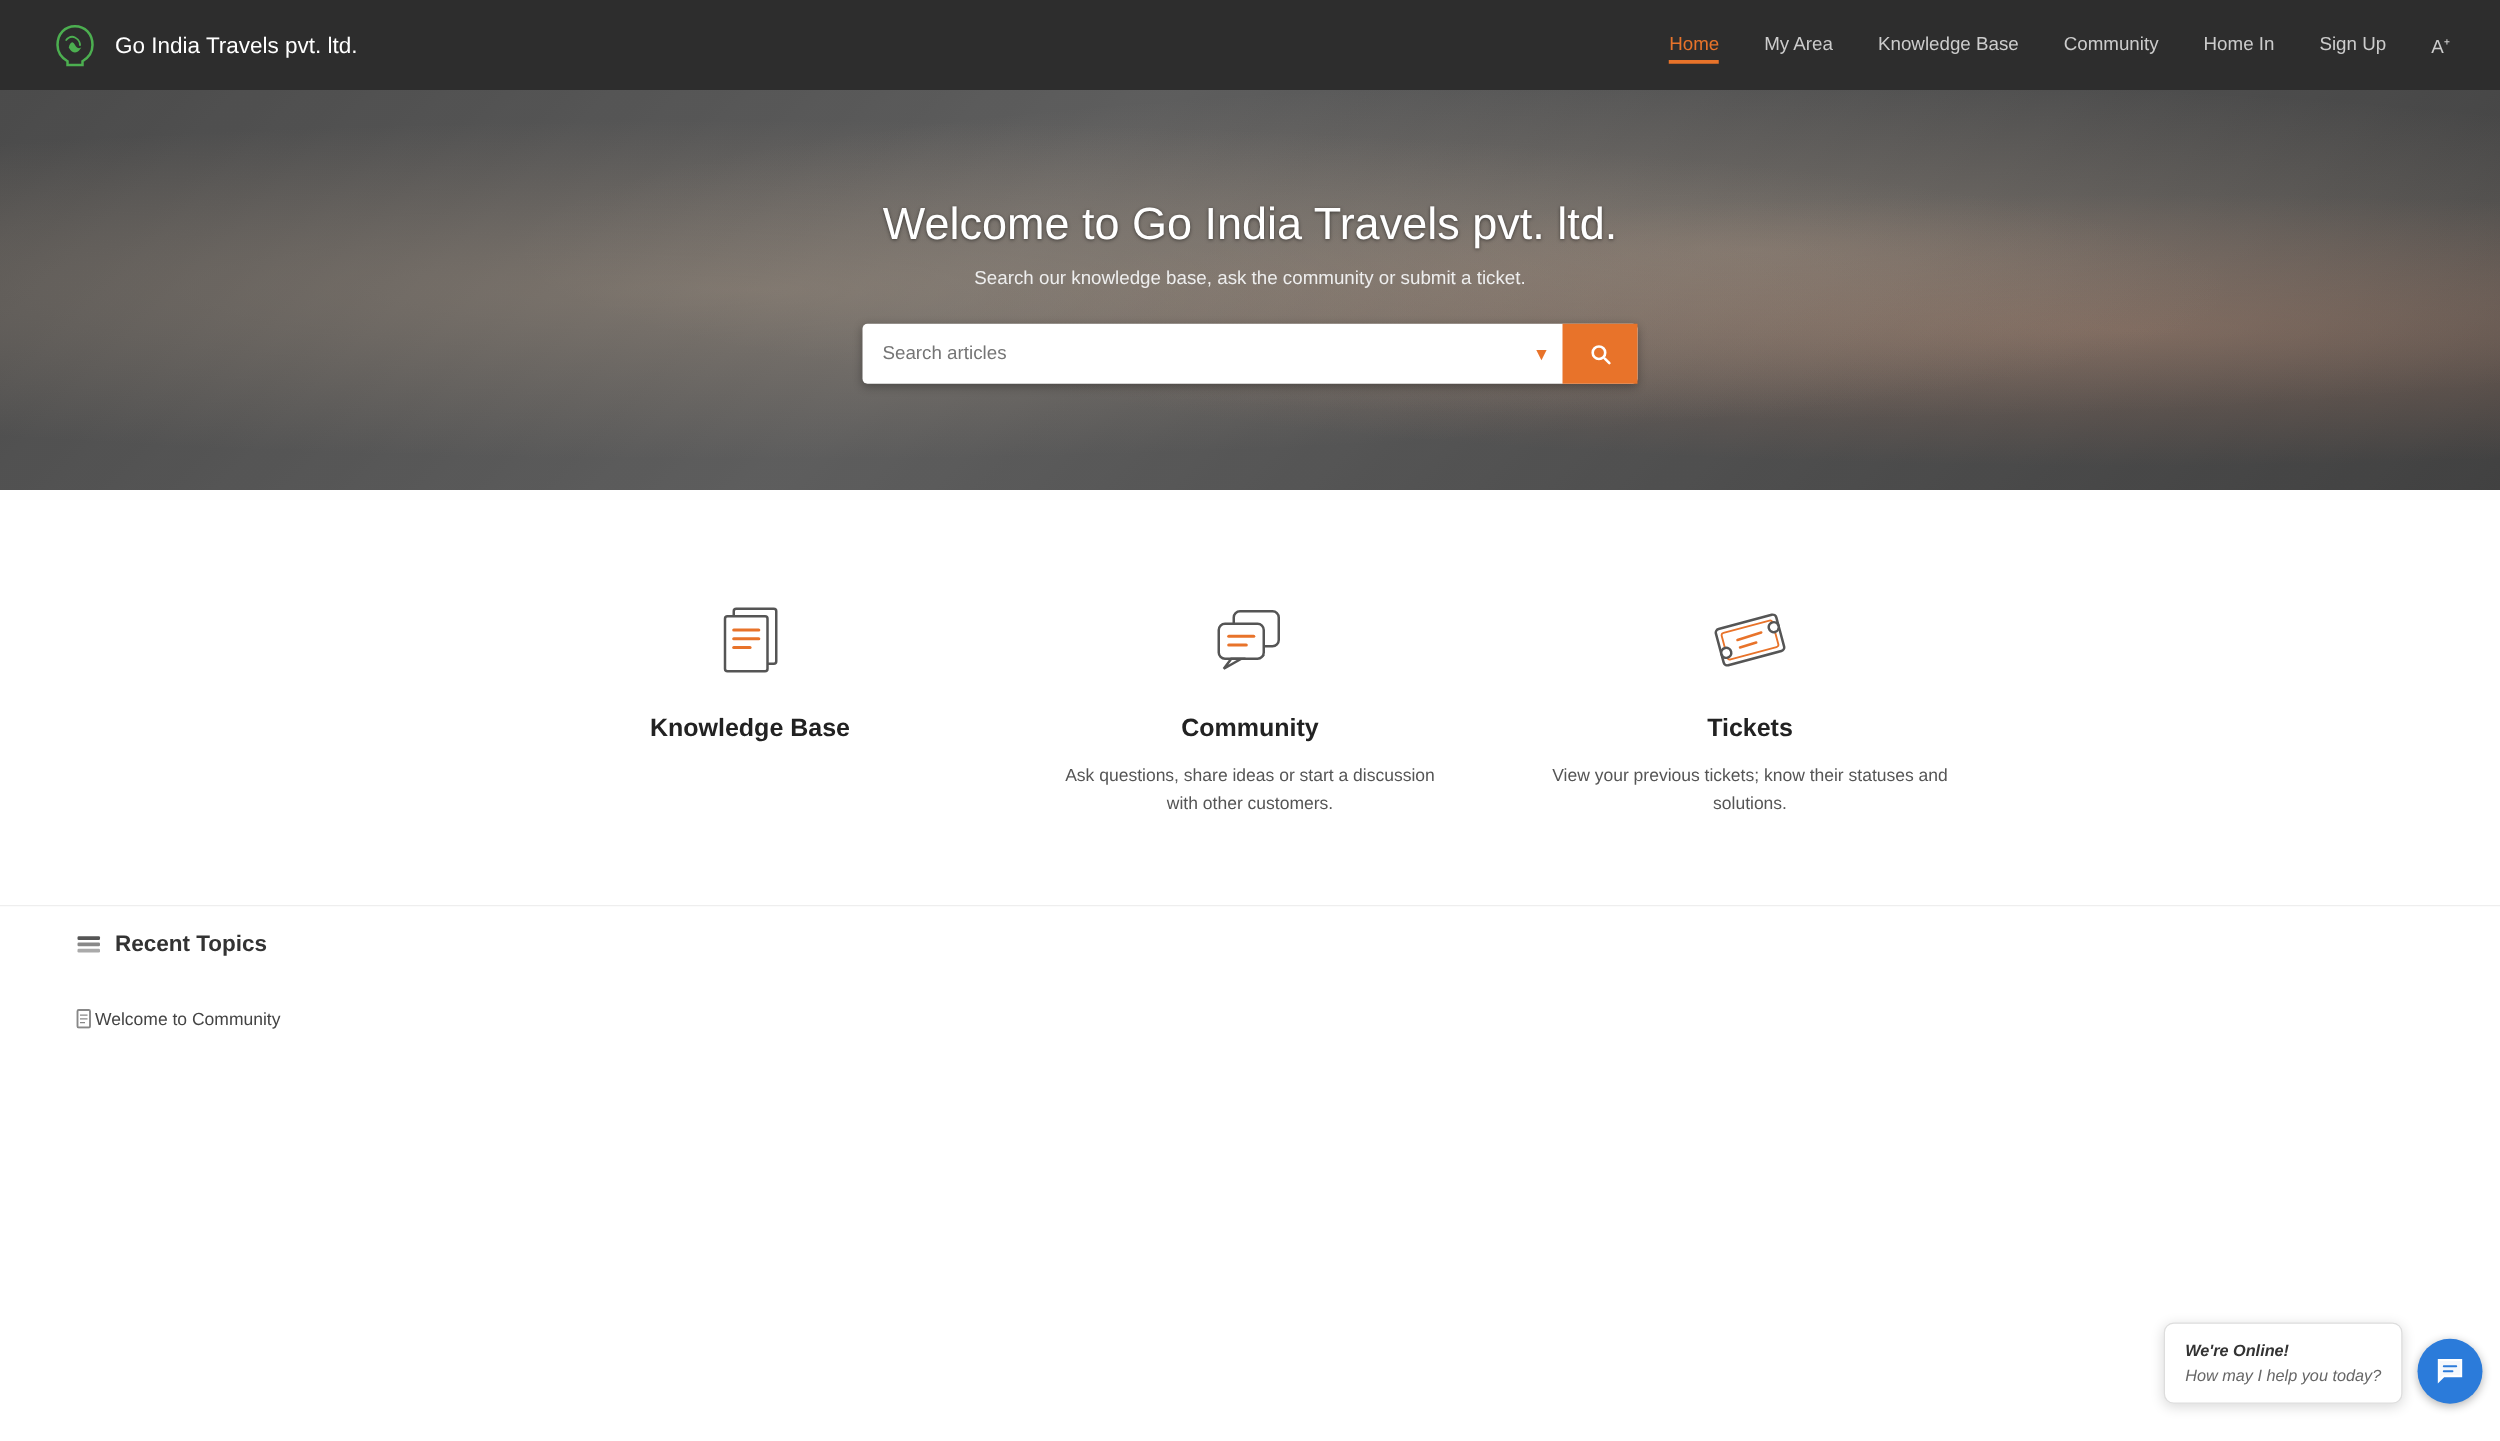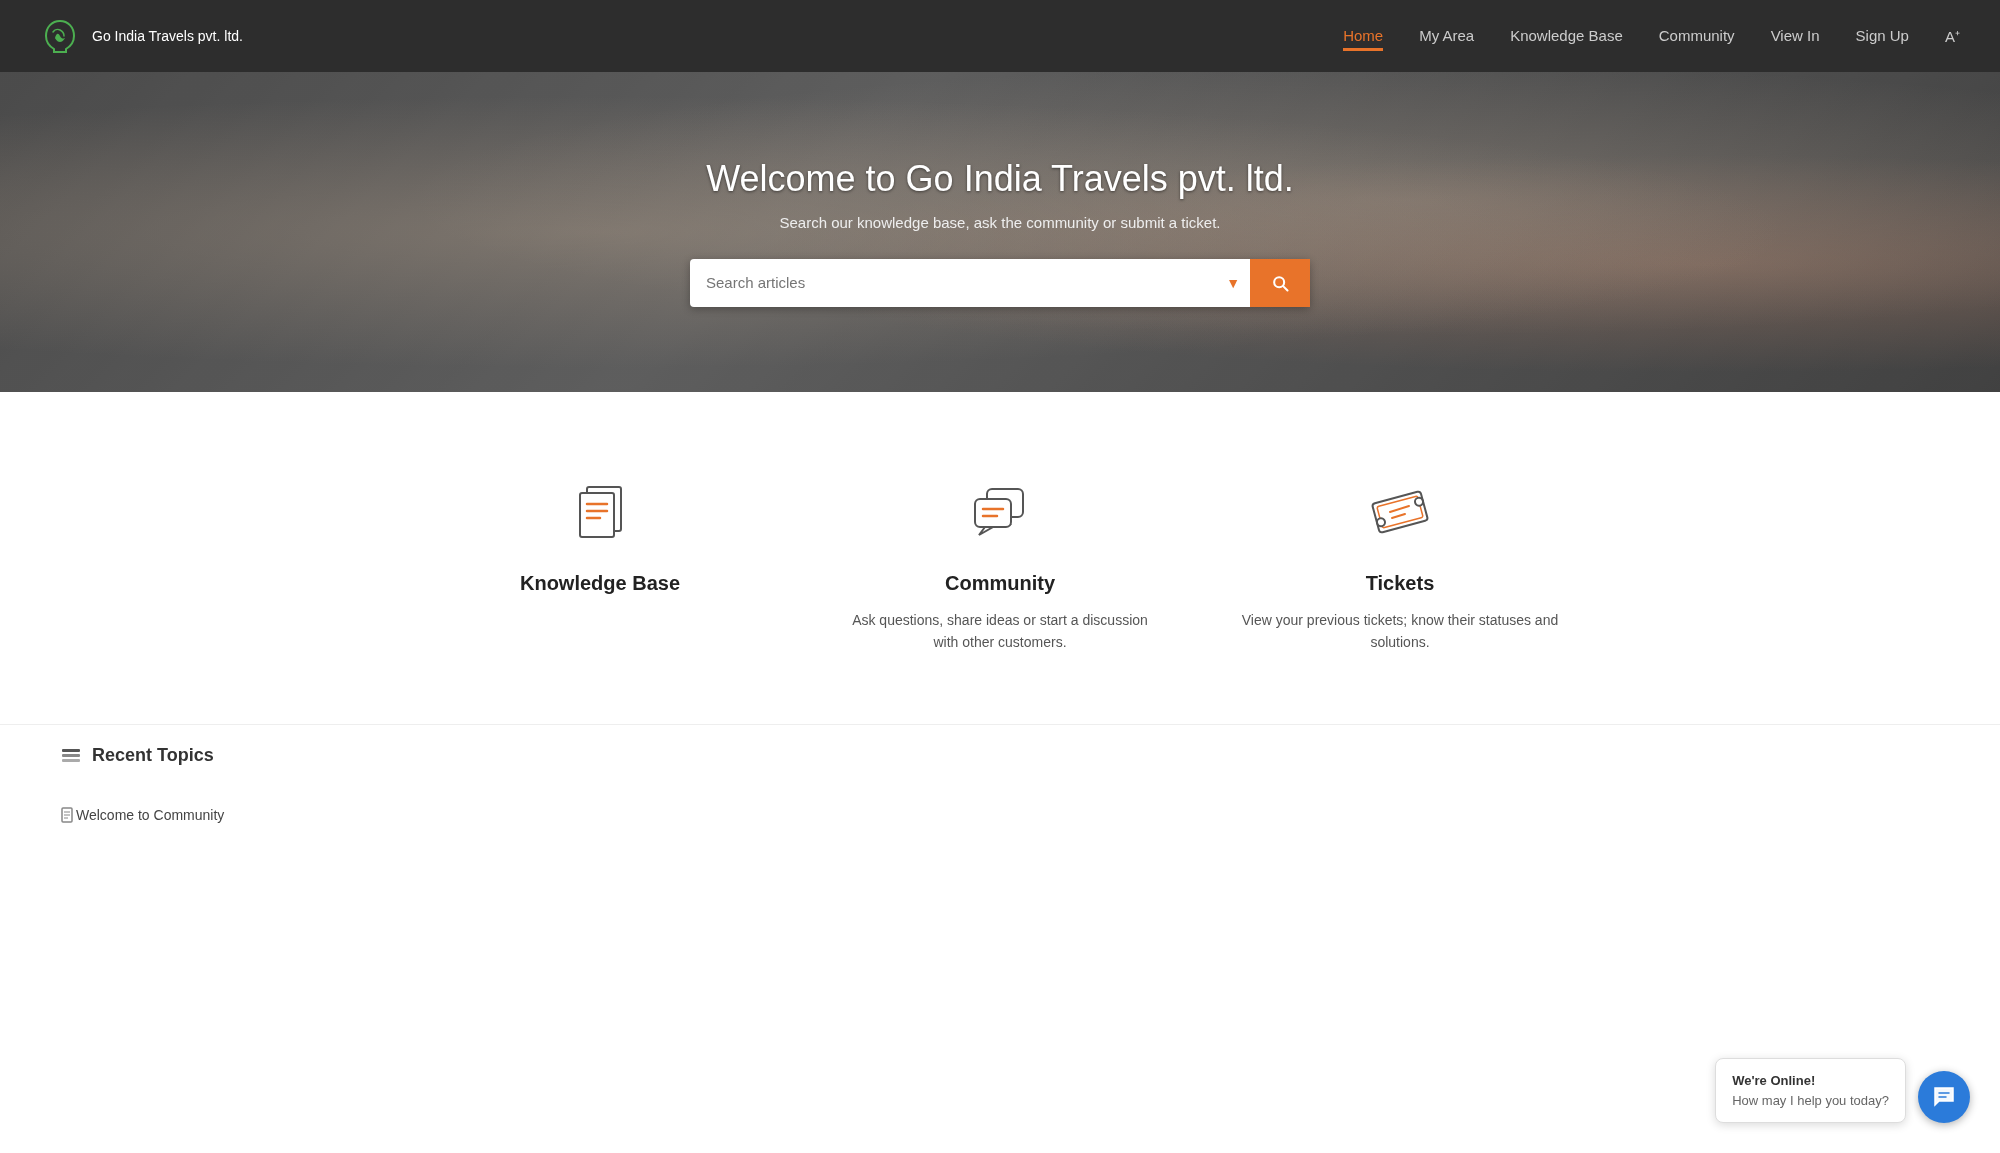--- a/index.html
+++ b/index.html
@@ -20,21 +20,21 @@
       align-items: center;
       gap: 12px;
       flex: 1;
     }
     .brand-logo {
       width: 40px;
       height: 40px;
     }
     .brand-name {
       color: #fff;
-      font-size: 14px;
+      font-size: 18px;
       font-weight: 500;
       white-space: nowrap;
     }
     .navbar-links {
       display: flex;
       align-items: center;
       gap: 36px;
       list-style: none;
     }
     .navbar-links li a {
@@ -198,25 +198,26 @@
       padding: 8px 0;
       font-size: 14px;
       color: #444;
       cursor: pointer;
     }
 
     
     .chat-widget {
       position: fixed;
       bottom: 30px;
-      right: 30px;
+      right: 14px;
       display: flex;
       align-items: flex-end;
       gap: 12px;
       z-index: 100;
+      font-style: italic;
     }
     .chat-bubble {
       background: #fff;
       border: 1px solid #ddd;
       border-radius: 8px;
       padding: 12px 16px;
       box-shadow: 0 2px 10px rgba(0,0,0,0.15);
       font-size: 13px;
       line-height: 1.5;
     }
@@ -256,21 +257,21 @@
     <li>
       <a href="#">My Area</a>
     </li>
     <li>
       <a href="#">Knowledge Base</a>
     </li>
     <li>
       <a href="#">Community</a>
     </li>
     <li>
-      <a href="#">View In</a>
+      <a href="#">Home In</a>
     </li>
     <li>
       <a href="#">Sign Up</a>
     </li>
     <li>
       <span class="nav-at-icon">A⁺</span>
     </li>
   </ul>
 </nav>
 

